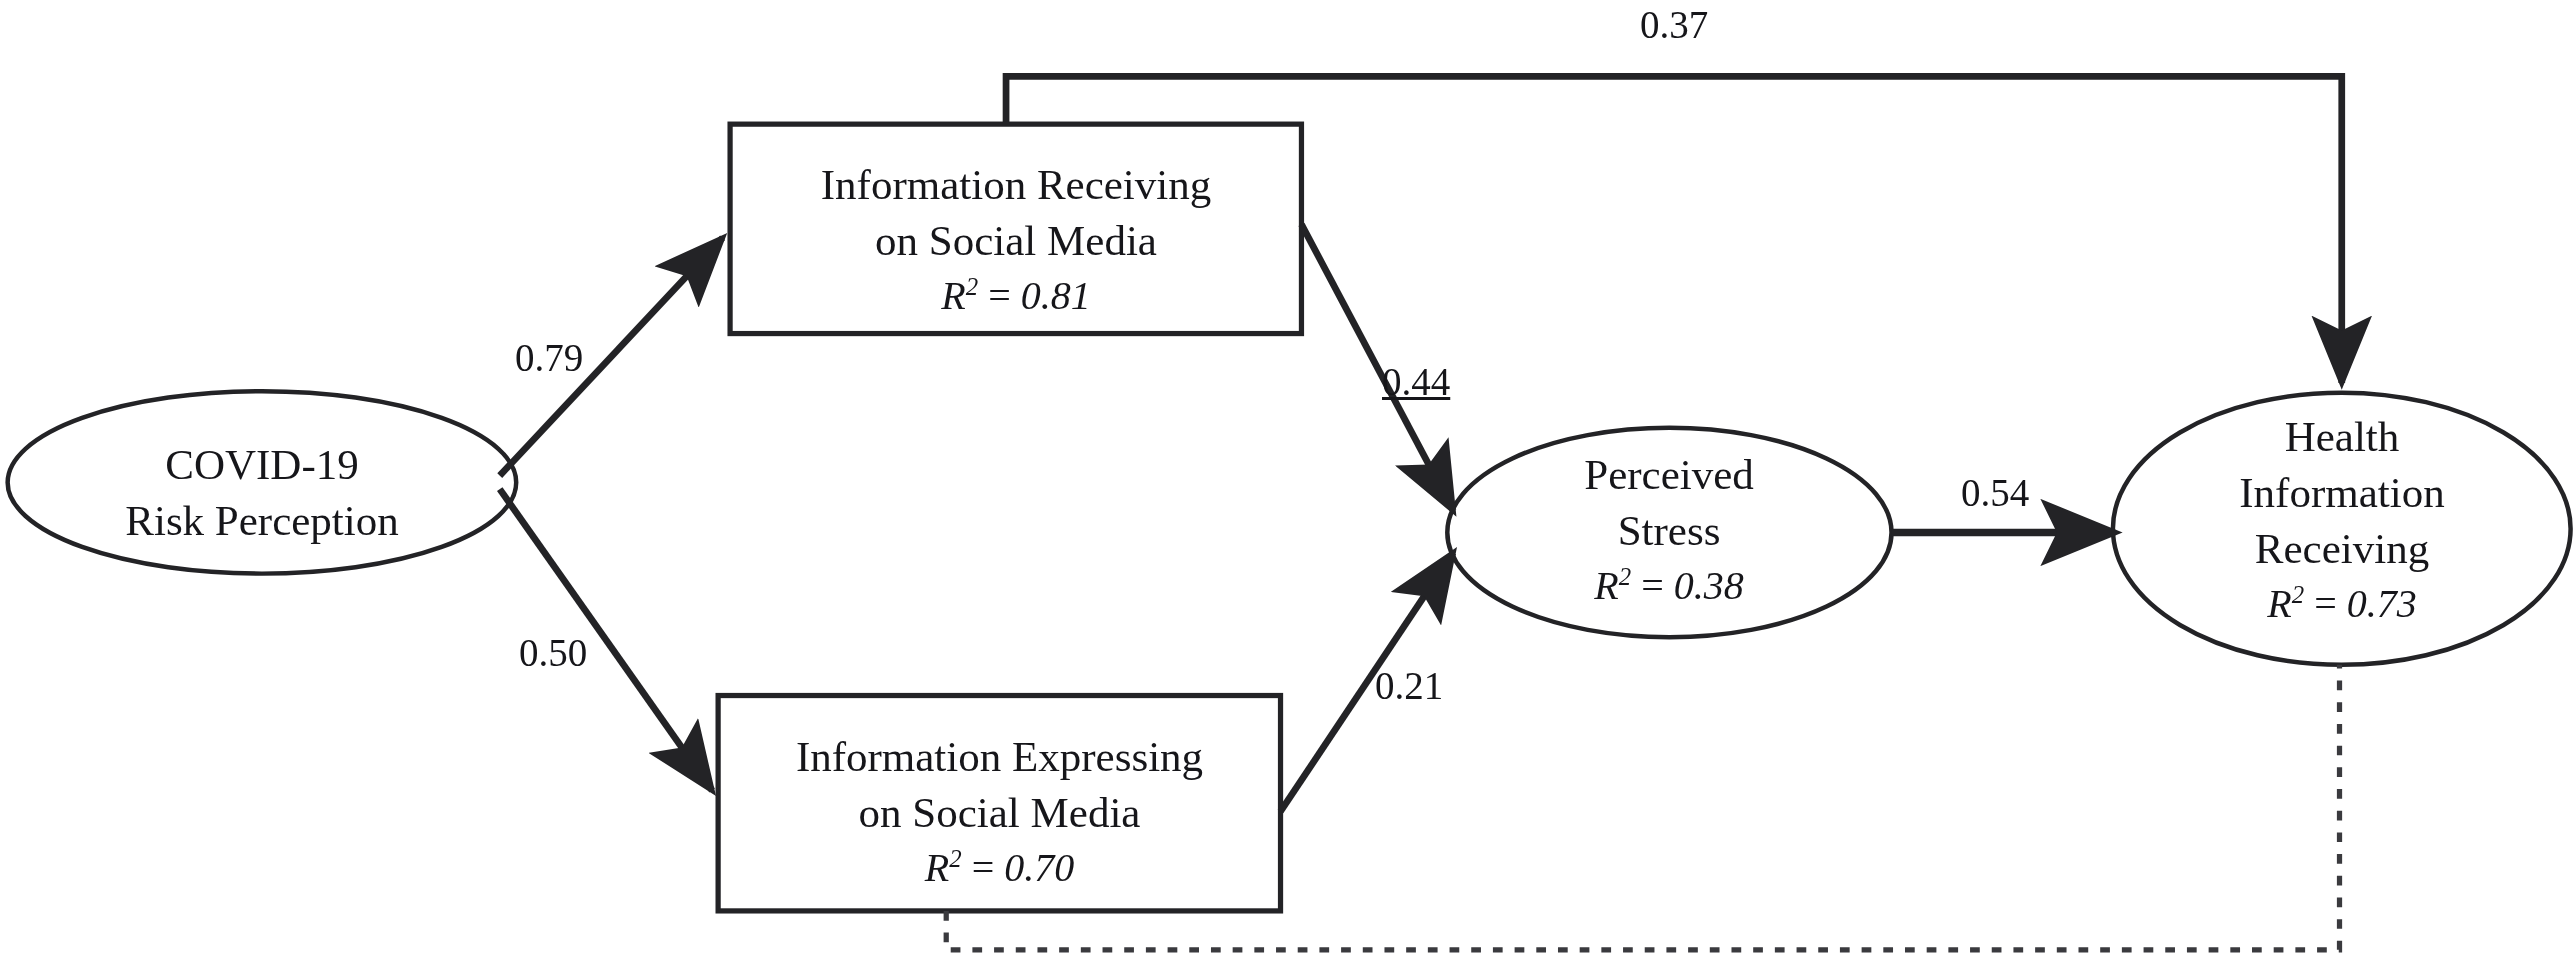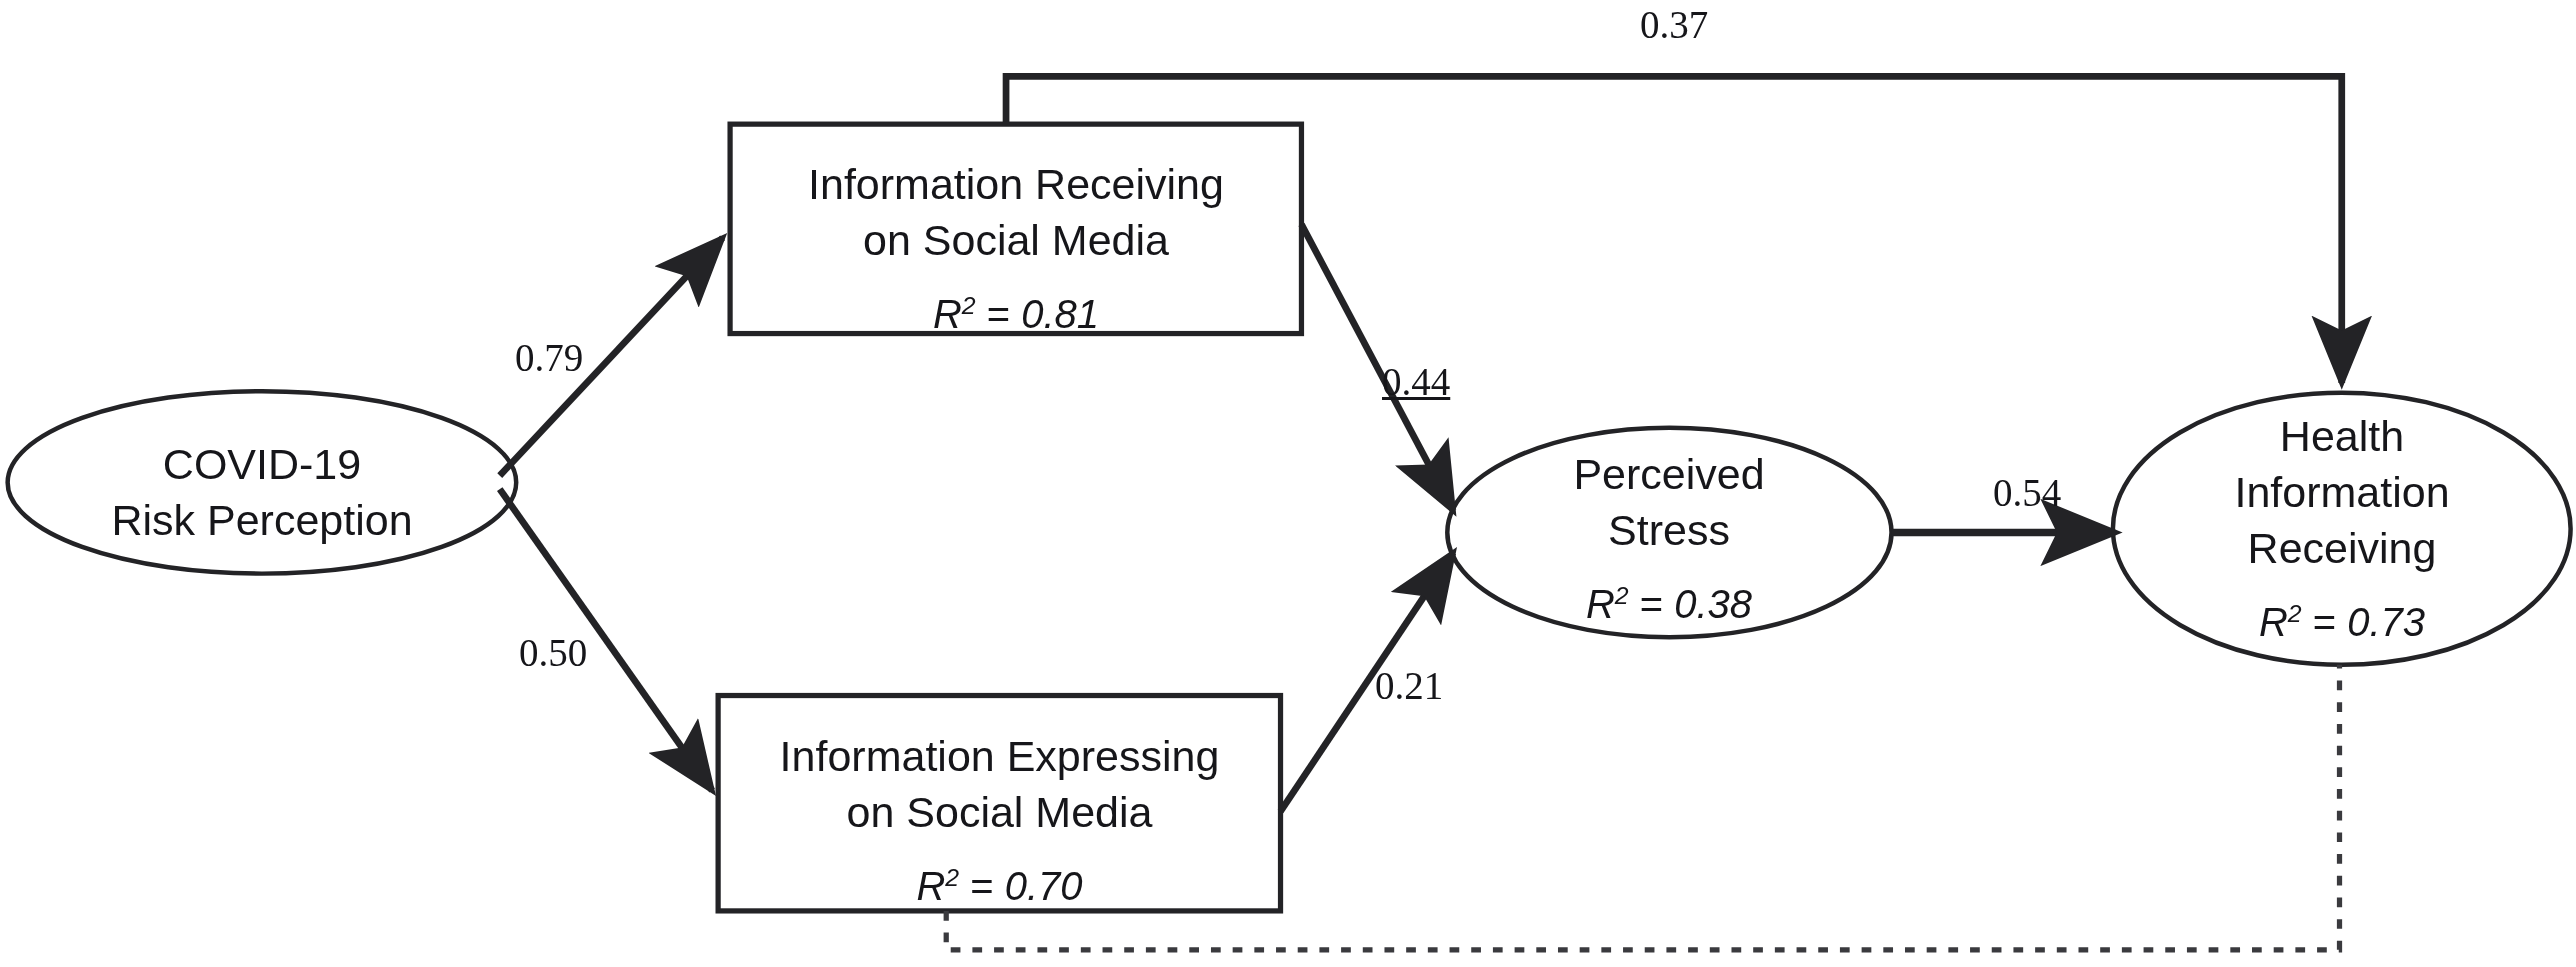--- a/index.html
+++ b/index.html
@@ -19,34 +19,34 @@
     position: absolute;
     top: 0;
     left: 0;
     width: 2576px;
     height: 967px;
   }
   .node-label {
     position: absolute;
     text-align: center;
     color: #16161a;
-    font-family: Liberation Sans, sans-serif;
+    font-family: Liberation Serif, serif;
     line-height: 1.30;
     white-space: nowrap;
     pointer-events: none;
   }
   .node-label .ttl {
     display: block;
     font-size: 43px;
   }
   .node-label .r2 {
     display: block;
     font-style: italic;
     font-size: 40px;
-    margin-top: 19px;
+    margin-top: 1px;
   }
   .node-label .r2 .rsym { font-style: italic; }
   .node-label .r2 sup {
     font-size: 0.62em;
     vertical-align: super;
     font-style: italic;
   }
   .node-label .r2 .eqv { font-style: normal; }
   .edge-label {
     position: absolute;
@@ -125,18 +125,18 @@
   </div>
 
   <div class="edge-label" style="left:515px; top:335px;">0.79</div>
 
   <div class="edge-label" style="left:519px; top:630px;">0.50</div>
 
   <div class="edge-label" style="left:1382px; top:359px;text-decoration:underline;">0.44</div>
 
   <div class="edge-label" style="left:1375px; top:663px;">0.21</div>
 
-  <div class="edge-label" style="left:1961px; top:470px;margin-left:32px;">0.54</div>
+  <div class="edge-label" style="left:1961px; top:470px;">0.54</div>
 
   <div class="edge-label" style="left:1640px; top:1.5px;">0.37</div>
 
 </div>
 
 
 </body></html>

